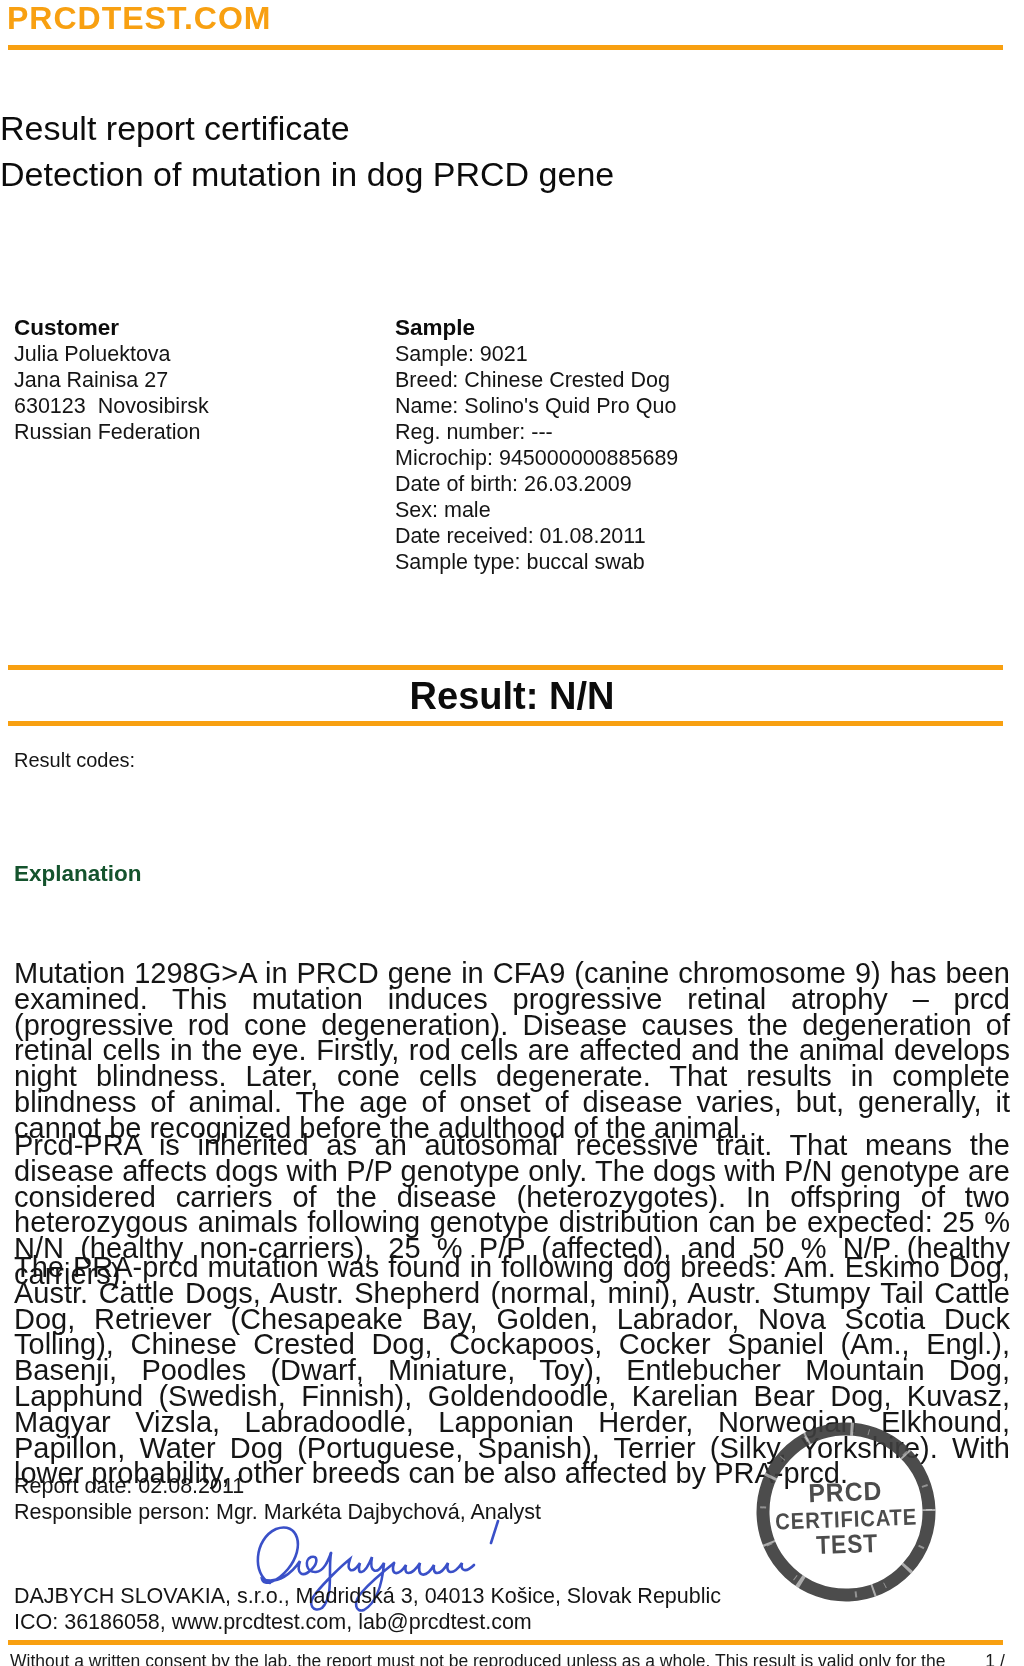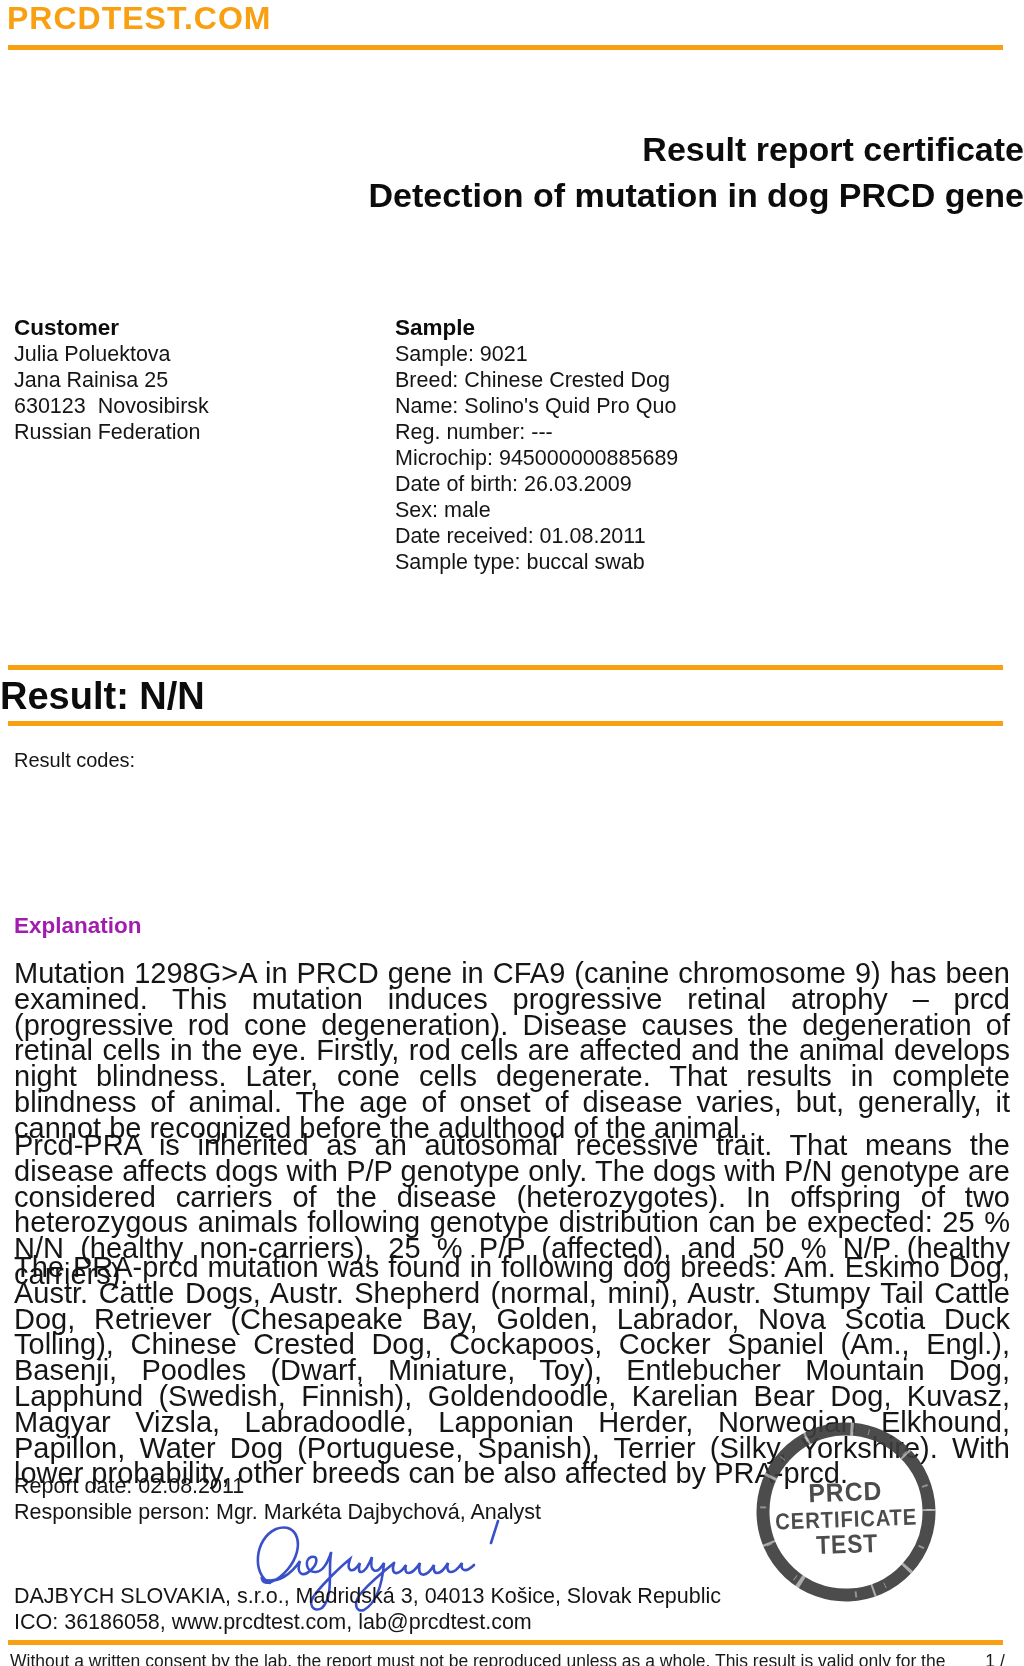--- a/index.html
+++ b/index.html
@@ -29,59 +29,59 @@
     width: 995px;
     height: 5px;
     background: #F8A011;
   }
   .rule-header { top: 40px; }
   .rule-result-top { top: 660px; }
   .rule-result-bottom { top: 716px; }
   .rule-footer { top: 1635px; }
   .title {
     position: absolute;
-    top: 121px;
+    top: 100px;
     left: 0;
     width: 100%;
-    text-align: right;
+    text-align: left;
     font-size: 34px;
     line-height: 46px;
-    font-weight: 700;
+    font-weight: 400;
     color: #0c0c0c;
   }
   .info-col { position: absolute; top: 310px; font-size: 21.5px; line-height: 26px; }
   .customer-col { left: 14px; width: 370px; }
   .sample-col { left: 395px; width: 560px; }
   .info-heading { font-weight: 700; font-size: 22.5px; color: #0c0c0c; }
   .info-line { white-space: pre-wrap; }
   .result-label {
     position: absolute;
     top: 666px;
     left: 0;
     width: 100%;
-    text-align: left;
+    text-align: center;
     font-size: 38px;
     line-height: 50px;
     font-weight: 700;
     color: #0c0c0c;
   }
   .result-codes {
     position: absolute;
     top: 742px;
     left: 14px;
     font-size: 20px;
     line-height: 26px;
   }
   .explanation-heading {
     position: absolute;
-    top: 908px;
+    top: 856px;
     left: 14px;
     font-weight: 700;
     font-size: 22.5px;
-    color: #a21caf;
+    color: #14532d;
   }
   .para {
     position: absolute;
     left: 14px;
     width: 996px;
     font-size: 29px;
     line-height: 25.8px;
     text-align: justify;
   }
   .para1 { top: 956px; }
@@ -143,21 +143,21 @@
   <div class="rule rule-header"></div>
 
   <div class="title">
     <div>Result report certificate</div>
     <div>Detection of mutation in dog PRCD gene</div>
   </div>
 
   <div class="info-col customer-col">
     <div class="info-heading">Customer</div>
     <div class="info-line">Julia Poluektova</div>
-    <div class="info-line">Jana Rainisa 25</div>
+    <div class="info-line">Jana Rainisa 27</div>
     <div class="info-line">630123  Novosibirsk</div>
     <div class="info-line">Russian Federation</div>
   </div>
 
   <div class="info-col sample-col">
     <div class="info-heading">Sample</div>
     <div class="info-line">Sample: 9021</div>
     <div class="info-line">Breed: Chinese Crested Dog</div>
     <div class="info-line">Name: Solino's Quid Pro Quo</div>
     <div class="info-line">Reg. number: ---</div>

